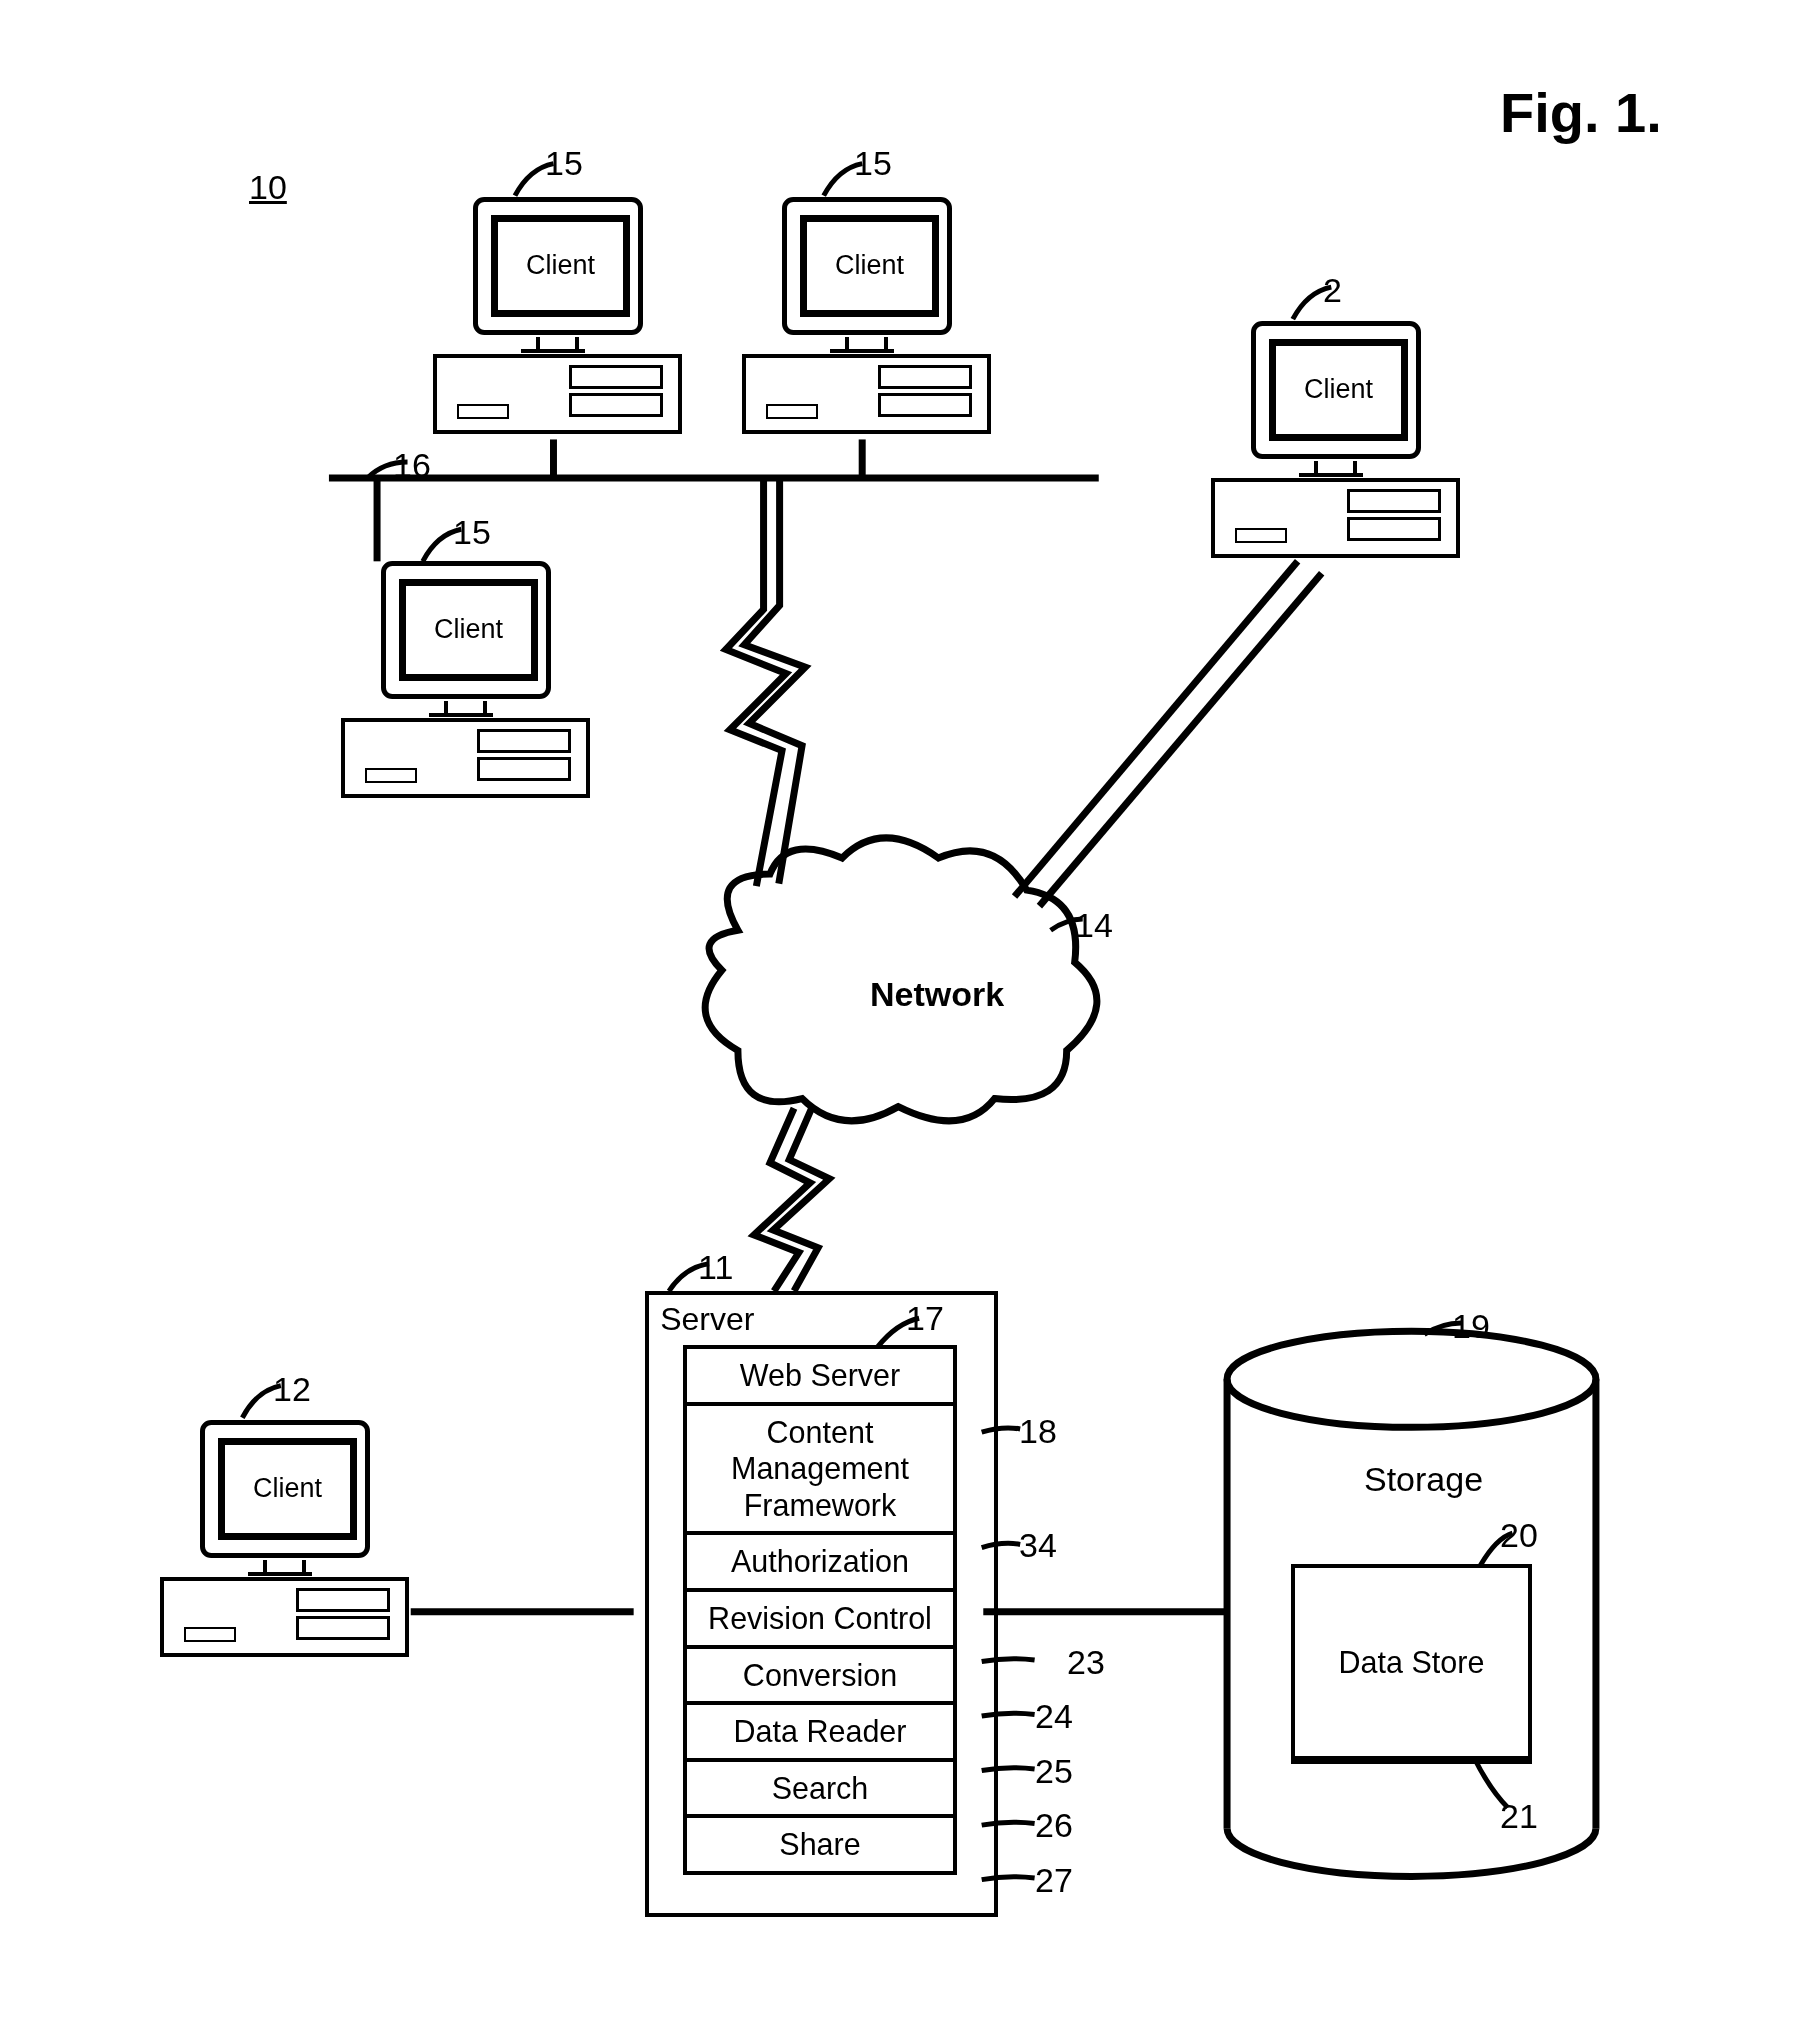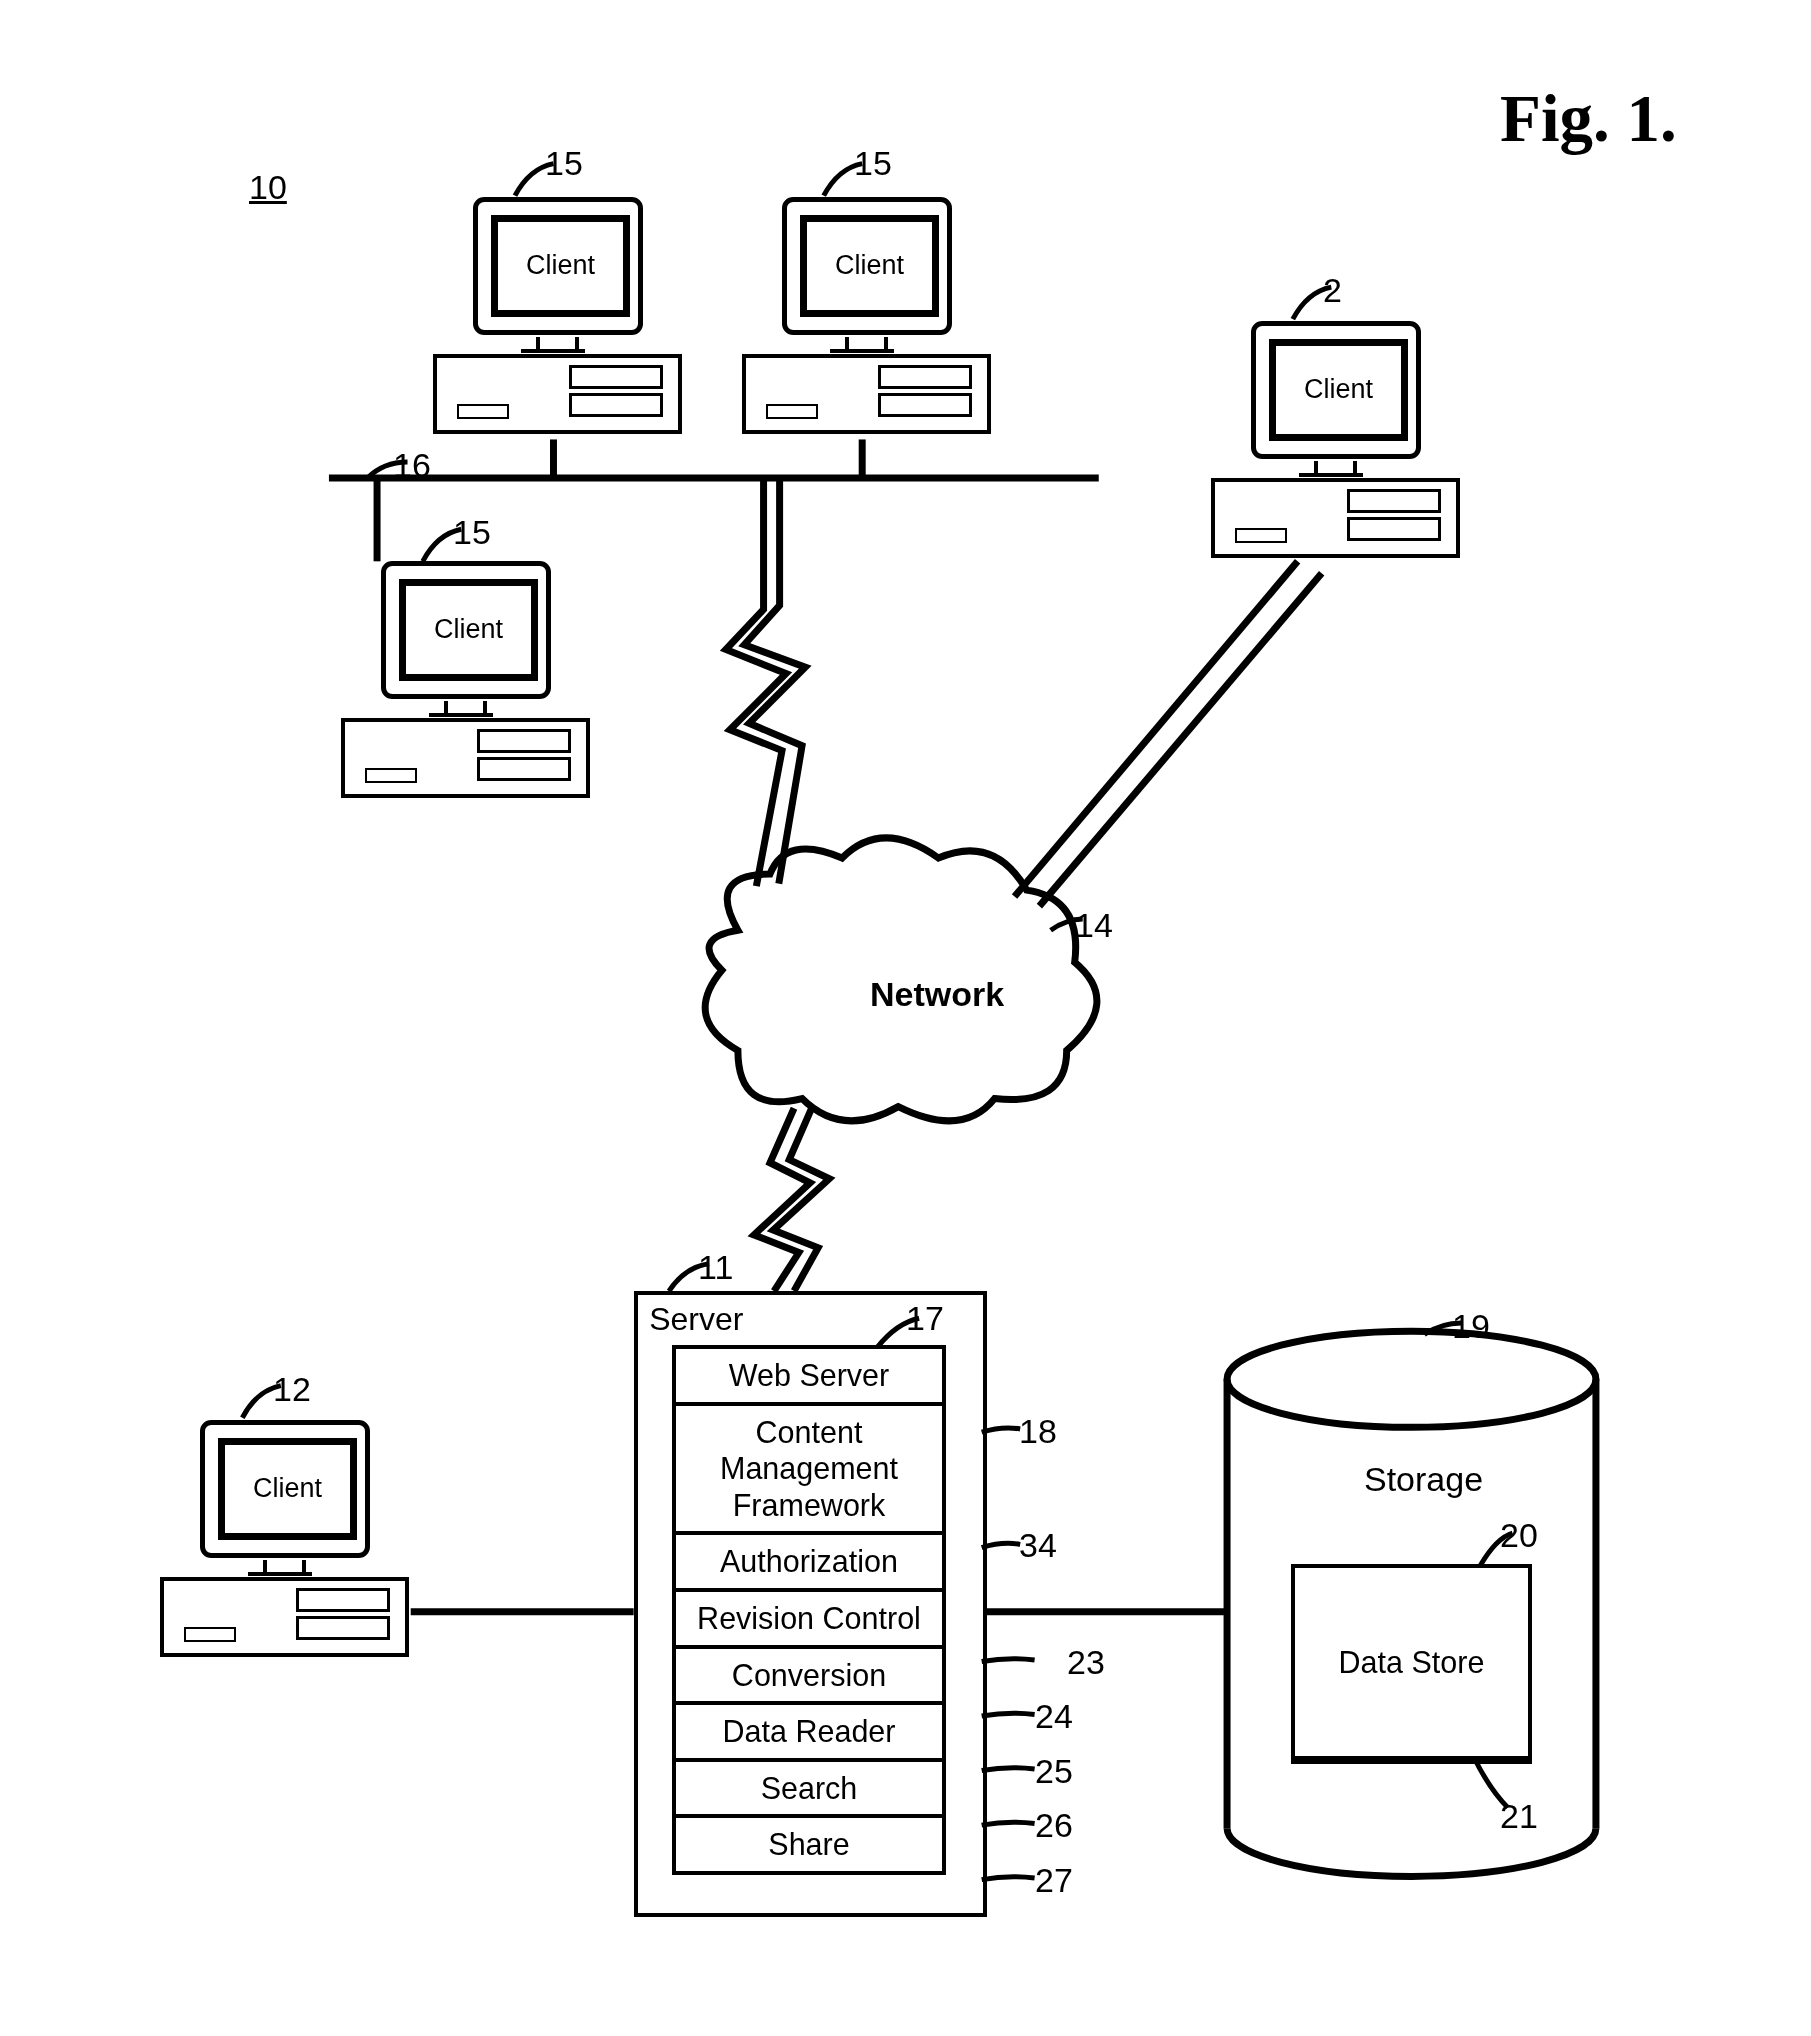--- a/index.html
+++ b/index.html
@@ -9,23 +9,22 @@
     font-family: Arial, Helvetica, sans-serif;
   }
   .canvas {
     position: relative;
     width: 1811px;
     height: 2036px;
     background: #fff;
   }
   .fig-title {
     position: absolute;
-    font-size: 67px;
+    font-size: 56px;
     font-weight: 700;
-    font-family: Liberation Serif, serif;
   }
   .ref-num {
     position: absolute;
     font-size: 34px;
     font-weight: 400;
   }
   .ref-num.underline { text-decoration: underline; }
   .cloud-label {
     position: absolute;
     font-size: 34px;
@@ -33,20 +32,21 @@
   }
   .server-title {
     position: absolute;
     font-size: 32px;
     font-weight: 400;
   }
   .server-box {
     position: absolute;
     border: 4.8px solid #000;
     background: #fff;
+    margin-left: 11px;
   }
   .server-item {
     border: 4px solid #000;
     border-top: none;
     text-align: center;
     font-size: 30.5px;
     padding: 8px 3.2px;
     line-height: 1.2;
     white-space: pre-line;
   }

